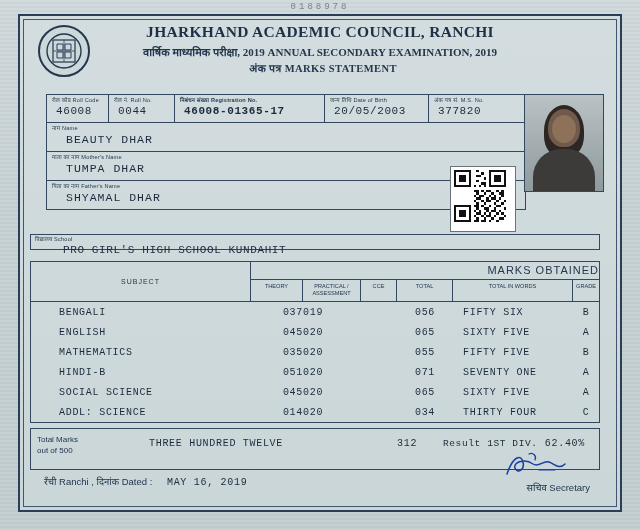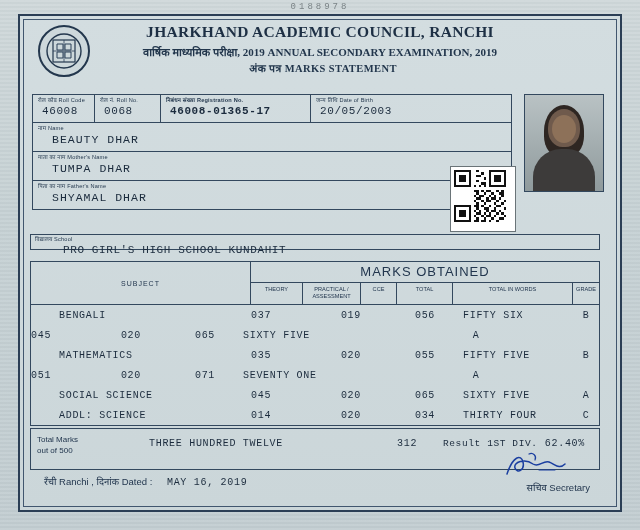--- a/index.html
+++ b/index.html
@@ -39,21 +39,21 @@
   }
   .emblem svg{display:block;}
   .hdr-text{text-align:center;padding-top:6px;}
   .l-hi{font-family:"Liberation Serif", serif;font-size:17px;font-weight:bold;color:#1d2f44;letter-spacing:.5px;}
   .l-en{font-family:"Liberation Serif", serif;font-size:15.5px;font-weight:bold;color:#1d2f44;letter-spacing:.3px;margin-top:1px;}
   .l-sub{font-family:"Liberation Serif", serif;font-size:11px;font-weight:bold;color:#22364c;margin-top:3px;}
   .l-ms{font-family:"Liberation Serif", serif;font-size:10.5px;font-weight:bold;color:#22364c;margin-top:2px;letter-spacing:.4px;margin-left:6px;}
 
   
   .info{
-    position:absolute;left:12px;top:78px;width:480px;
+    position:absolute;left:26px;top:78px;width:480px;
     border:1px solid #33485e;box-sizing:border-box;
   }
   .info-row{display:flex;border-bottom:1px solid #33485e;}
   .info-row:last-child{border-bottom:none;}
   .cell{border-right:1px solid #33485e;box-sizing:border-box;padding:2px 4px 3px 5px;}
   .cell:last-child{border-right:none;}
   .lab{font-size:5.6px;color:#24384e;letter-spacing:.2px;line-height:7px;white-space:nowrap;}
   .val{font-family:"Liberation Mono", monospace;font-size:11px;color:#1b2b3d;letter-spacing:.6px;line-height:15px;padding-left:4px;}
   .c1{width:62px;}.c2{width:66px;}.c3{width:150px;font-weight:bold;}.c4{width:104px;}.c5{width:auto;flex:1;}
 
@@ -93,31 +93,31 @@
   .school{
     position:absolute;left:10px;top:218px;width:570px;height:16px;
     border:1px solid #33485e;box-sizing:border-box;padding:1px 4px;
   }
   .school .val{font-size:11px;padding-left:28px;}
 
   
   .marks{position:absolute;left:10px;top:245px;width:570px;border:1px solid #33485e;box-sizing:border-box;}
   .mh-top{display:flex;border-bottom:1px solid #33485e;}
   .mh-sub{width:220px;border-right:1px solid #33485e;box-sizing:border-box;text-align:center;font-size:7px;color:#22364e;letter-spacing:1px;display:flex;align-items:center;justify-content:center;}
-  .mh-obt{flex:1;text-align:center;font-size:13px;color:#22364e;letter-spacing:1px;padding:2px 0 3px;border-bottom:1px solid #33485e;}
+  .mh-obt{flex:1;text-align:right;font-size:11px;color:#22364e;letter-spacing:1px;padding:2px 0 3px;border-bottom:1px solid #33485e;}
   .mh-right{flex:1;}
   .mh-cols{display:flex;}
   .mcol{border-right:1px solid #33485e;box-sizing:border-box;text-align:center;font-size:5.6px;color:#22364e;line-height:7px;padding:3px 1px 4px;}
   .mcol:last-child{border-right:none;}
   .w-th{width:52px;}.w-pr{width:58px;}.w-cce{width:36px;}.w-tot{width:56px;}.w-wrd{width:120px;}.w-gr{flex:1;}
   .mrow{display:flex;height:20px;align-items:center;}
   .mcell{box-sizing:border-box;font-family:"Liberation Mono", monospace;font-size:10px;color:#1b2b3d;letter-spacing:.7px;}
   .sub-cell{width:220px;padding-left:28px;}
-  .num{width:52px;text-align:left;}
-  .num2{width:58px;text-align:right;}
+  .num{width:52px;text-align:right;}
+  .num2{width:58px;text-align:left;}
   .num3{width:36px;text-align:center;}
   .num4{width:56px;text-align:center;}
   .wrd{width:120px;padding-left:10px;}
   .grd{flex:1;text-align:center;}
 
   
   .totals{position:absolute;left:10px;top:412px;width:570px;height:42px;border:1px solid #33485e;box-sizing:border-box;}
   .tt-lab{position:absolute;left:6px;top:5px;font-size:8px;color:#22364e;line-height:11px;}
   .tt-words{position:absolute;left:118px;top:9px;font-family:"Liberation Mono", monospace;font-size:10px;color:#1b2b3d;letter-spacing:.7px;}
   .tt-total{position:absolute;left:366px;top:9px;font-family:Liberation Mono, monospace;font-size:10px;color:#1b2b3d;letter-spacing:.7px;}
@@ -158,29 +158,33 @@
     </div>
 
     <div class="info">
       <div class="info-row">
         <div class="cell c1">
           <div class="lab">रोल कोड  Roll Code</div>
           <div class="val">46008</div>
         </div>
         <div class="cell c2">
           <div class="lab">रोल नं.  Roll No.</div>
-          <div class="val">0068</div>
+          <div class="val">0044</div>
         </div>
         <div class="cell c3">
           <div class="lab">निबंधन संख्या  Registration No.</div>
           <div class="val">46008-01365-17</div>
         </div>
         <div class="cell c4">
           <div class="lab">जन्म तिथि  Date of Birth</div>
           <div class="val">20/05/2003</div>
+        </div>
+        <div class="cell c5">
+          <div class="lab">अंक पत्र सं. M.S. No.</div>
+          <div class="val">377820</div>
         </div>
       </div>
       <div class="info-row namerow">
         <div class="cell">
           <div class="lab">नाम  Name</div>
           <div class="name-val">BEAUTY DHAR</div>
         </div>
       </div>
       <div class="info-row namerow">
         <div class="cell">
@@ -312,37 +316,39 @@
       <div class="mrow">
         <div class="mcell sub-cell">BENGALI</div>
         <div class="mcell num">037</div>
         <div class="mcell num2">019</div>
         <div class="mcell num3"></div>
         <div class="mcell num4">056</div>
         <div class="mcell wrd">FIFTY SIX</div>
         <div class="mcell grd">B</div>
       </div>
       <div class="mrow">
+        <div class="mcell sub-cell">ENGLISH</div>
         <div class="mcell num">045</div>
         <div class="mcell num2">020</div>
         <div class="mcell num3"></div>
         <div class="mcell num4">065</div>
         <div class="mcell wrd">SIXTY FIVE</div>
         <div class="mcell grd">A</div>
       </div>
       <div class="mrow">
         <div class="mcell sub-cell">MATHEMATICS</div>
         <div class="mcell num">035</div>
         <div class="mcell num2">020</div>
         <div class="mcell num3"></div>
         <div class="mcell num4">055</div>
         <div class="mcell wrd">FIFTY FIVE</div>
         <div class="mcell grd">B</div>
       </div>
       <div class="mrow">
+        <div class="mcell sub-cell">HINDI-B</div>
         <div class="mcell num">051</div>
         <div class="mcell num2">020</div>
         <div class="mcell num3"></div>
         <div class="mcell num4">071</div>
         <div class="mcell wrd">SEVENTY ONE</div>
         <div class="mcell grd">A</div>
       </div>
       <div class="mrow">
         <div class="mcell sub-cell">SOCIAL SCIENCE</div>
         <div class="mcell num">045</div>

